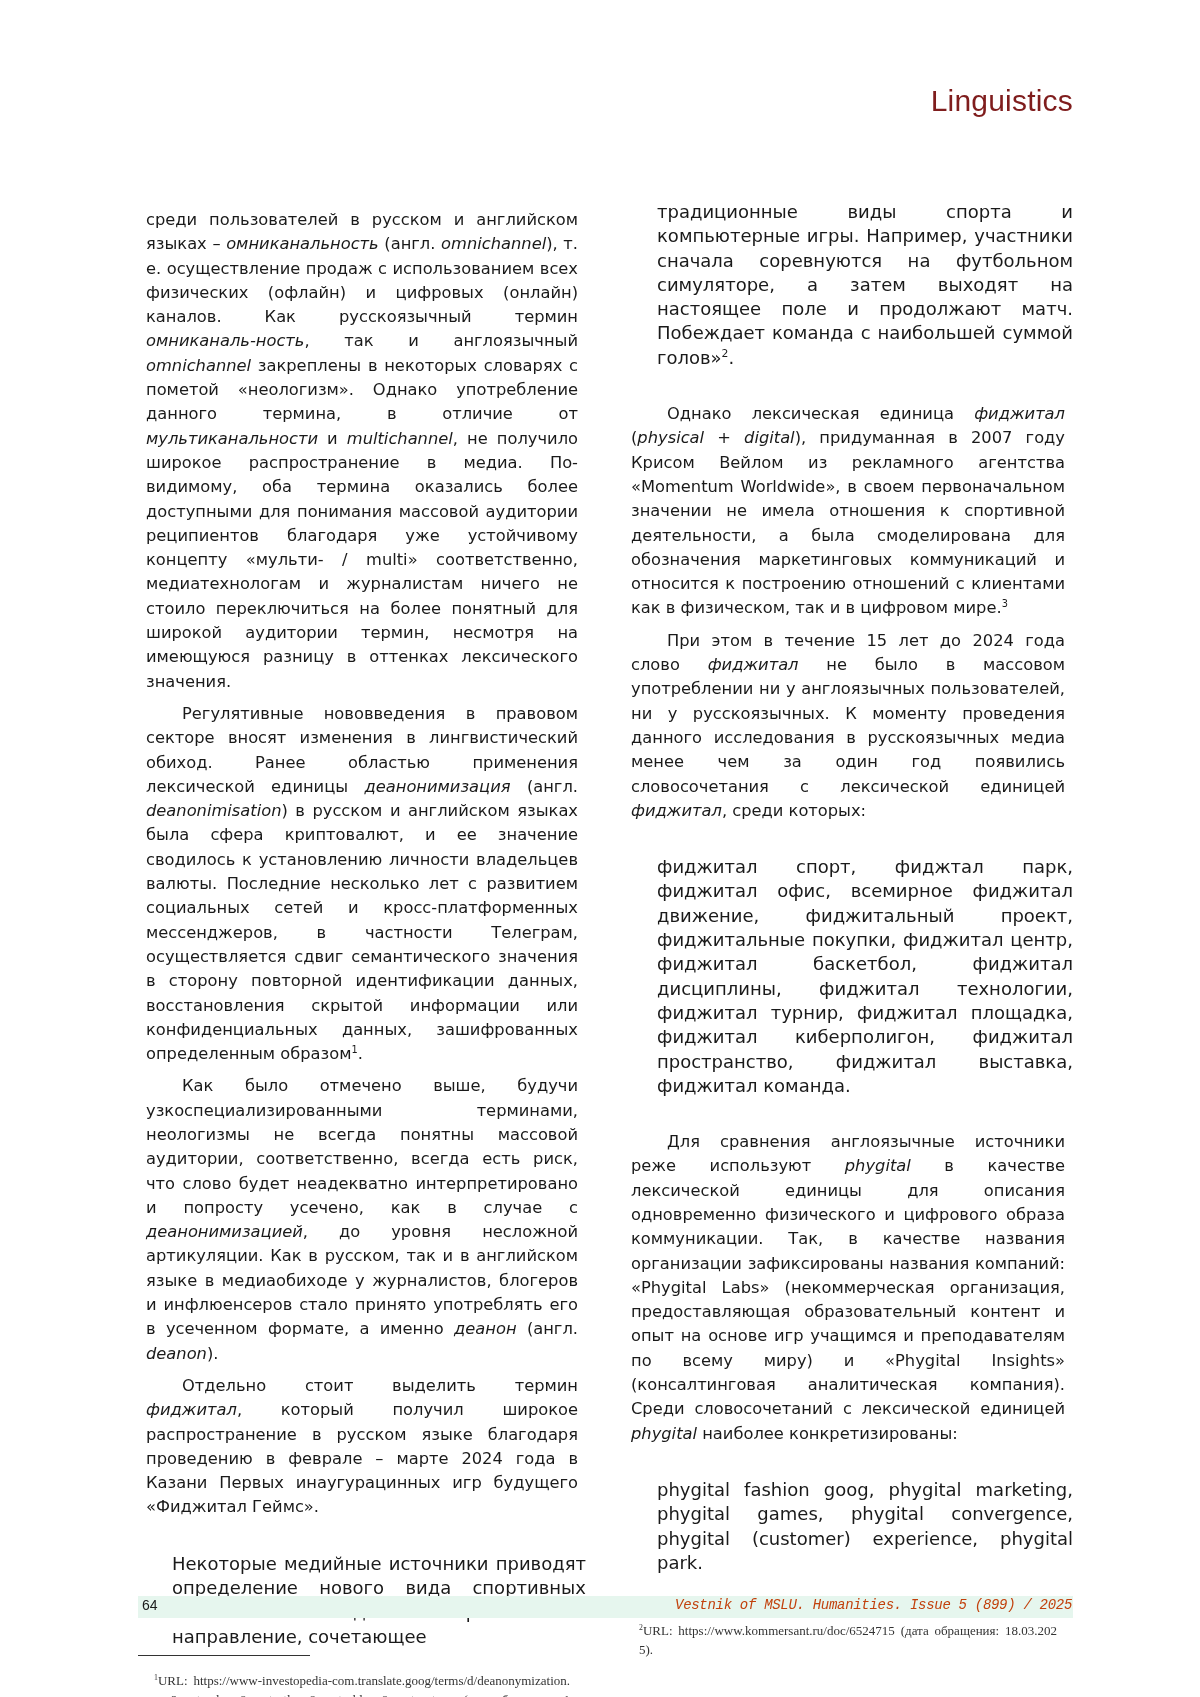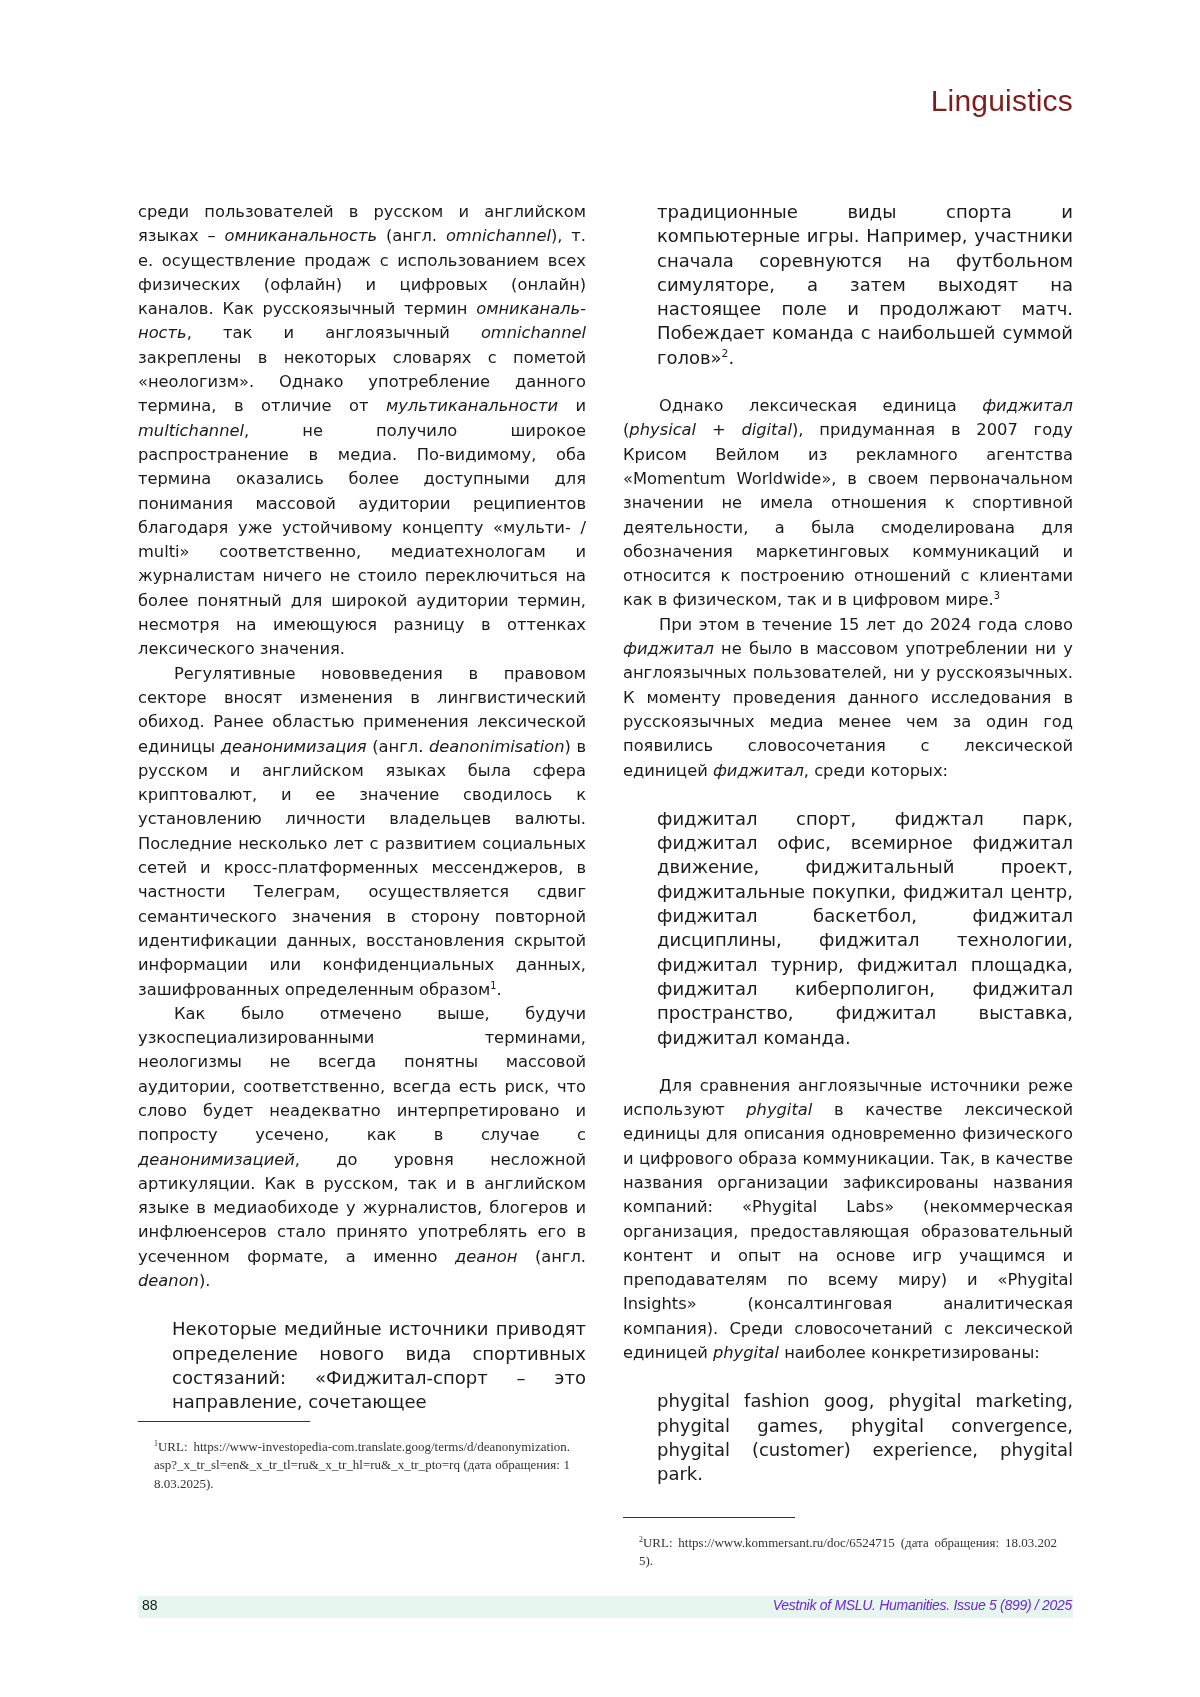--- a/index.html
+++ b/index.html
@@ -3,43 +3,44 @@
 <meta charset="utf-8">
 <style>
   html, body { margin:0; padding:0; background:#ffffff; }
   body { width:1200px; height:1697px; position:relative; overflow:hidden;
          font-family:"DejaVu Sans", sans-serif; color:#1a1a1a; }
   .section-title { position:absolute; right:127px; top:84px; font-family:"Liberation Sans", sans-serif;
          font-size:30px; color:#7f1d1d; letter-spacing:0.2px; }
   .col { position:absolute; top:200px; }
   .col-left { left:138px; width:448px; }
   .col-right { left:623px; width:450px; }
-  .p { font-size:16.3px; line-height:24.3px; text-align:justify; margin:0; hyphens:manual; }
+  .p { font-size:16.3px; line-height:24.3px; text-align:justify; margin:8px; hyphens:manual; }
   .p.indent { text-indent:36px; }
   .quote { font-size:18px; line-height:24.3px; text-align:justify; margin:0; padding-left:34px; }
   .gap { height:24px; }
   .fn-rule { width:172px; border-top:1.3px solid #333; margin:6px 0 6px 0; }
   .fn { font-family:Liberation Serif, serif; font-size:13px; line-height:18.7px; color:#333;
         text-align:justify; margin:16px; word-break:break-all; }
   sup { font-size:0.6em; line-height:0; }
   i { font-style:italic; }
   .footer-band { position:absolute; left:138px; top:1596px; width:935px; height:22px; background:#e6f6ee; }
   .page-num { position:absolute; left:142px; top:1597px; font-family:"Liberation Sans", sans-serif; font-size:14px; color:#1a1a1a; }
-  .journal { position:absolute; right:128px; top:1597px; font-family:Liberation Sans, sans-serif; font-size:14px;
-             font-style:italic; color:#6d28d9; letter-spacing:-0.3px; }
+  .journal { position:absolute; right:128px; top:1597px; font-family:Liberation Mono, monospace; font-size:14px;
+             font-style:italic; color:#c2410c; letter-spacing:-0.3px; }
 </style>
 </head>
 <body>
 
 <div class="section-title">Linguistics</div>
 
 <div class="col col-left">
   <p class="p">среди пользователей в русском и английском языках – <i>омниканальность</i> (англ. <i>omnichannel</i>), т. е. осуществление продаж с использованием всех физических (офлайн) и цифровых (онлайн) каналов. Как русскоязычный термин <i>омниканаль-ность</i>, так и англоязычный <i>omnichannel</i> закреплены в некоторых словарях с пометой «неологизм». Однако употребление данного термина, в отличие от <i>мультиканальности</i> и <i>multichannel</i>, не получило широкое распространение в медиа. По-видимому, оба термина оказались более доступными для понимания массовой аудитории реципиентов благодаря уже устойчивому концепту «мульти- / multi» соответственно, медиатехнологам и журналистам ничего не стоило переключиться на более понятный для широкой аудитории термин, несмотря на имеющуюся разницу в оттенках лексического значения.</p>
   <p class="p indent">Регулятивные нововведения в правовом секторе вносят изменения в лингвистический обиход. Ранее областью применения лексической единицы <i>деанонимизация</i> (англ. <i>deanonimisation</i>) в русском и английском языках была сфера криптовалют, и ее значение сводилось к установлению личности владельцев валюты. Последние несколько лет с развитием социальных сетей и кросс-платформенных мессенджеров, в частности Телеграм, осуществляется сдвиг семантического значения в сторону повторной идентификации данных, восстановления скрытой информации или конфиденциальных данных, зашифрованных определенным образом<sup>1</sup>.</p>
   <p class="p indent">Как было отмечено выше, будучи узкоспециализированными терминами, неологизмы не всегда понятны массовой аудитории, соответственно, всегда есть риск, что слово будет неадекватно интерпретировано и попросту усечено, как в случае с <i>деанонимизацией</i>, до уровня несложной артикуляции. Как в русском, так и в английском языке в медиаобиходе у журналистов, блогеров и инфлюенсеров стало принято употреблять его в усеченном формате, а именно <i>деанон</i> (англ. <i>deanon</i>).</p>
+  <p class="p indent">Отдельно стоит выделить термин <i>фиджитал</i>, который получил широкое распространение в русском языке благодаря проведению в феврале – марте 2024 года в Казани Первых инаугурацинных игр будущего «Фиджитал Геймс».</p>
   <div class="gap"></div>
   <p class="quote">Некоторые медийные источники приводят определение нового вида спортивных состязаний: «Фиджитал-спорт – это направление, сочетающее</p>
   <div class="fn-rule"></div>
   <p class="fn"><sup>1</sup>URL: https://www-investopedia-com.translate.goog/terms/d/deanonymization.asp?_x_tr_sl=en&amp;_x_tr_tl=ru&amp;_x_tr_hl=ru&amp;_x_tr_pto=rq (дата обращения: 18.03.2025).</p>
 </div>
 
 <div class="col col-right">
   <p class="quote">традиционные виды спорта и компьютерные игры. Например, участники сначала соревнуются на футбольном симуляторе, а затем выходят на настоящее поле и продолжают матч. Побеждает команда с наибольшей суммой голов»<sup>2</sup>.</p>
   <div class="gap"></div>
   <p class="p indent">Однако лексическая единица <i>фиджитал</i> (<i>physical + digital</i>), придуманная в 2007 году Крисом Вейлом из рекламного агентства «Momentum Worldwide», в своем первоначальном значении не имела отношения к спортивной деятельности, а была смоделирована для обозначения маркетинговых коммуникаций и относится к построению отношений с клиентами как в физическом, так и в цифровом мире.<sup>3</sup></p>
@@ -49,14 +50,14 @@
   <div class="gap"></div>
   <p class="p indent">Для сравнения англоязычные источники реже используют <i>phygital</i> в качестве лексической единицы для описания одновременно физического и цифрового образа коммуникации. Так, в качестве названия организации зафиксированы названия компаний: «Phygital Labs» (некоммерческая организация, предоставляющая образовательный контент и опыт на основе игр учащимся и преподавателям по всему миру) и «Phygital Insights» (консалтинговая аналитическая компания). Среди словосочетаний с лексической единицей <i>phygital</i> наиболее конкретизированы:</p>
   <div class="gap"></div>
   <p class="quote">phygital fashion goog, phygital marketing, phygital games, phygital convergence, phygital (customer) experience, phygital park.</p>
   <div class="gap"></div>
   <div class="fn-rule"></div>
   <p class="fn"><sup>2</sup>URL: https://www.kommersant.ru/doc/6524715 (дата обращения: 18.03.2025).</p>
 </div>
 
 <div class="footer-band"></div>
-<div class="page-num">88</div>
+<div class="page-num">64</div>
 <div class="journal">Vestnik of MSLU. Humanities. Issue 5 (899) / 2025</div>
 
 </body></html>

